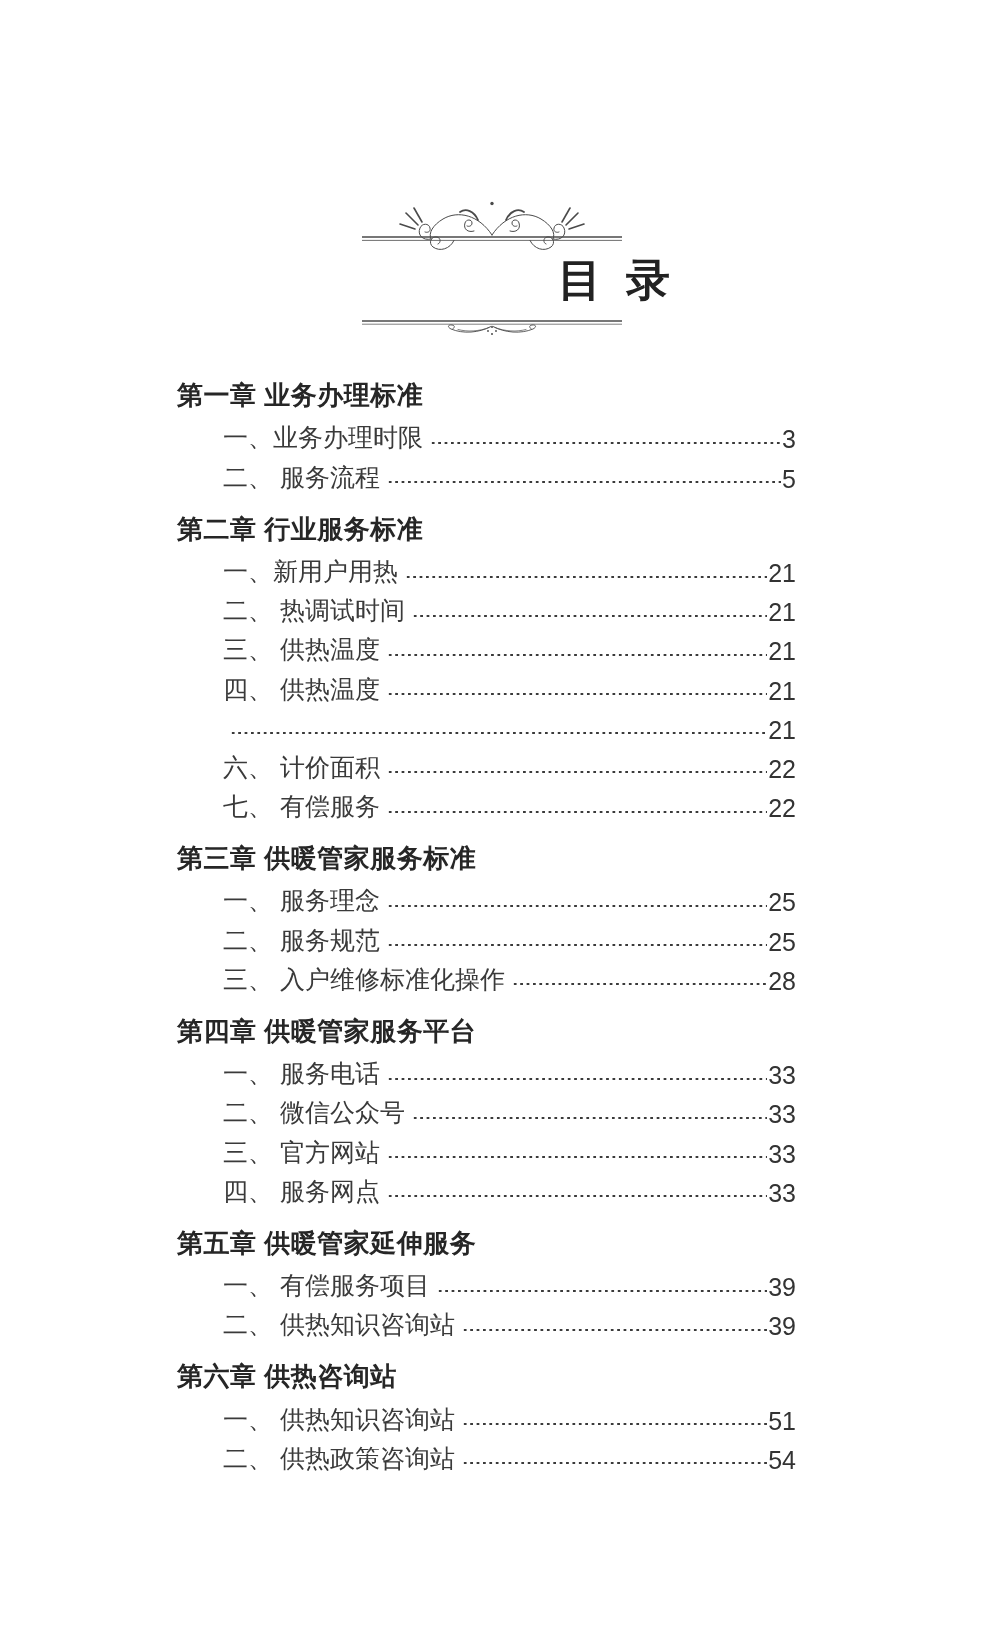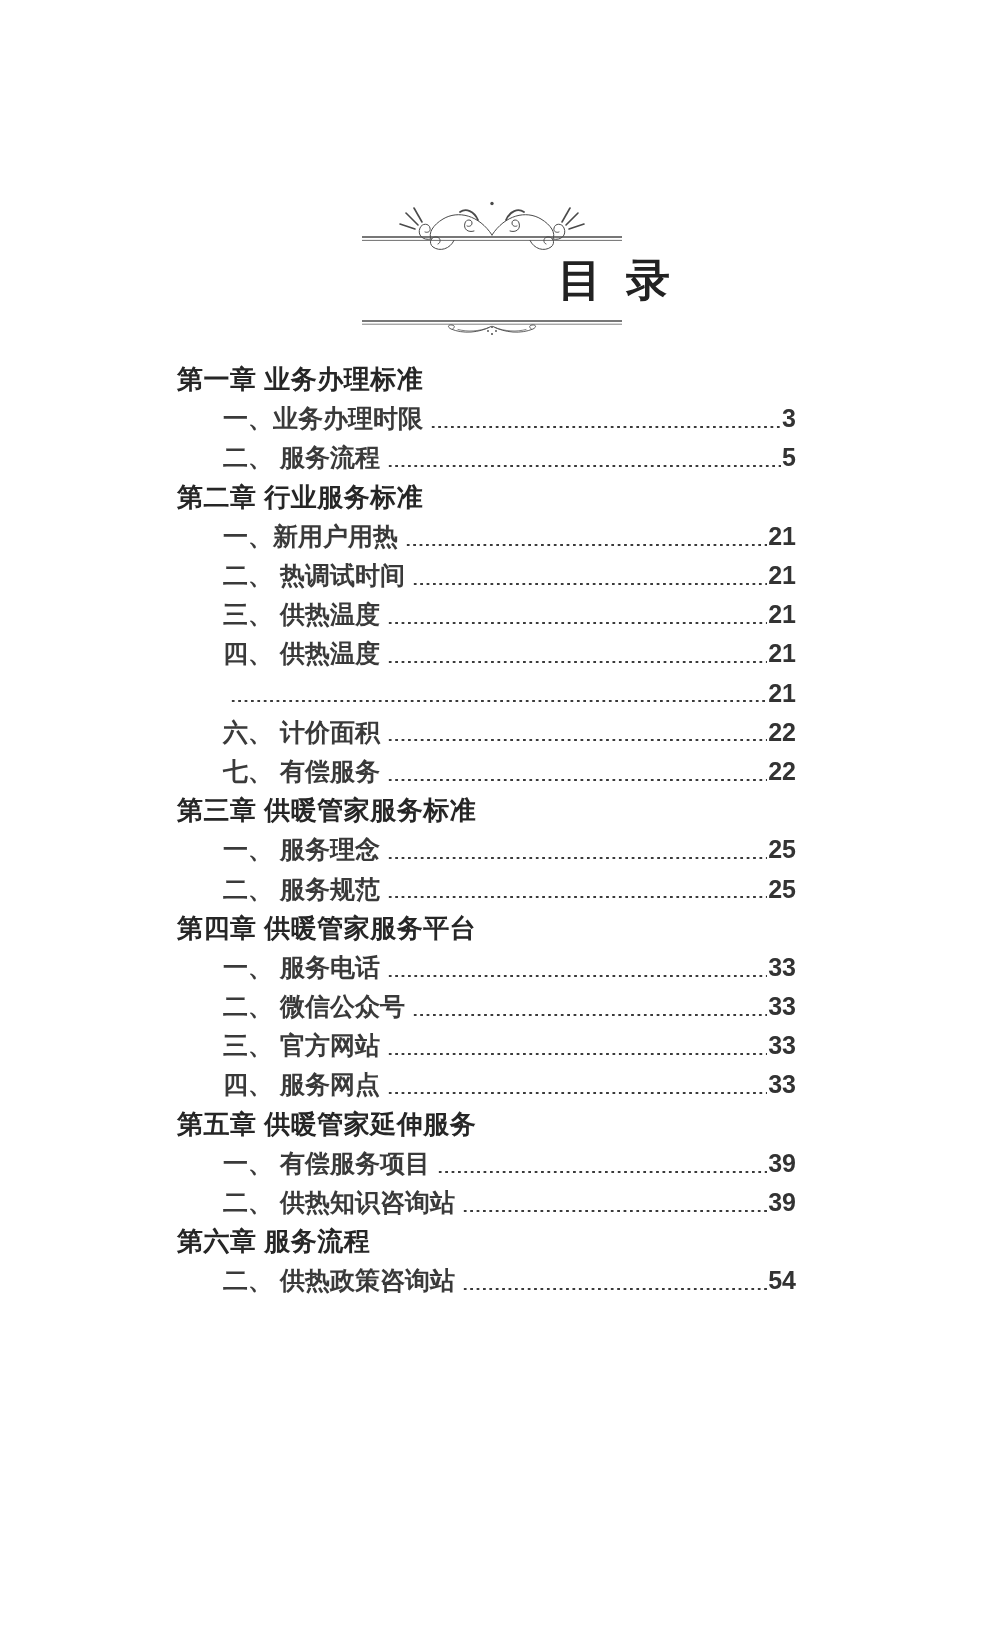--- a/index.html
+++ b/index.html
@@ -16,26 +16,26 @@
     position: absolute; left: 312px; top: 254px; width: 360px;
     text-align: right;
     font-size: 44px; font-weight: 700; color: #222222;
     letter-spacing: 2px; word-spacing: 8px; line-height: 52px;
     white-space: pre;
   }
   .toc { position: absolute; left: 177px; top: 360px; width: 619px; }
   .toc-chapter {
     height: 39.2px; display: flex; align-items: center;
     font-size: 26px; font-weight: 700; color: #262626;
-    letter-spacing: 0.5px; white-space: pre;
+    letter-spacing: 0.5px; white-space: pre; margin-top: 16px;
   }
   .toc-entry {
-    height: 39.2px; display: flex; align-items: center;
+    height: 39.2px; display: flex; align-items: flex-end;
     padding-left: 46px;
-    font-size: 25px; color: #3a3a3a; font-weight: bold;
+    font-size: 25px; color: #3a3a3a;
   }
   .entry-label { white-space: pre; }
   .leader {
     flex: 1 1 auto; align-self: stretch;
     margin-left: 7px; margin-right: 1px;
     background-image: radial-gradient(circle, #3a3a3a 1.25px, rgba(0,0,0,0) 1.5px);
     background-size: 6.4px 6.4px;
     background-repeat: repeat-x;
     background-position: left 0 bottom 8px;
   }
@@ -140,20 +140,25 @@
       <div class="toc-entry">
     <span class="entry-label">一、 服务理念</span>
     <span class="leader"></span>
     <span class="page-num">25</span>
   </div>
       <div class="toc-entry">
     <span class="entry-label">二、 服务规范</span>
     <span class="leader"></span>
     <span class="page-num">25</span>
   </div>
+      <div class="toc-entry">
+    <span class="entry-label">三、 入户维修标准化操作</span>
+    <span class="leader"></span>
+    <span class="page-num">28</span>
+  </div>
       <div class="toc-chapter">
     <span>第四章 供暖管家服务平台</span>
   </div>
       <div class="toc-entry">
     <span class="entry-label">一、 服务电话</span>
     <span class="leader"></span>
     <span class="page-num">33</span>
   </div>
       <div class="toc-entry">
     <span class="entry-label">二、 微信公众号</span>
@@ -177,21 +182,26 @@
     <span class="entry-label">一、 有偿服务项目</span>
     <span class="leader"></span>
     <span class="page-num">39</span>
   </div>
       <div class="toc-entry">
     <span class="entry-label">二、 供热知识咨询站</span>
     <span class="leader"></span>
     <span class="page-num">39</span>
   </div>
       <div class="toc-chapter">
-    <span>第六章 服务流程</span>
+    <span>第六章 供热咨询站</span>
+  </div>
+      <div class="toc-entry">
+    <span class="entry-label">一、 供热知识咨询站</span>
+    <span class="leader"></span>
+    <span class="page-num">51</span>
   </div>
       <div class="toc-entry">
     <span class="entry-label">二、 供热政策咨询站</span>
     <span class="leader"></span>
     <span class="page-num">54</span>
   </div>
     </div>
 </div>
 
 </body></html>

